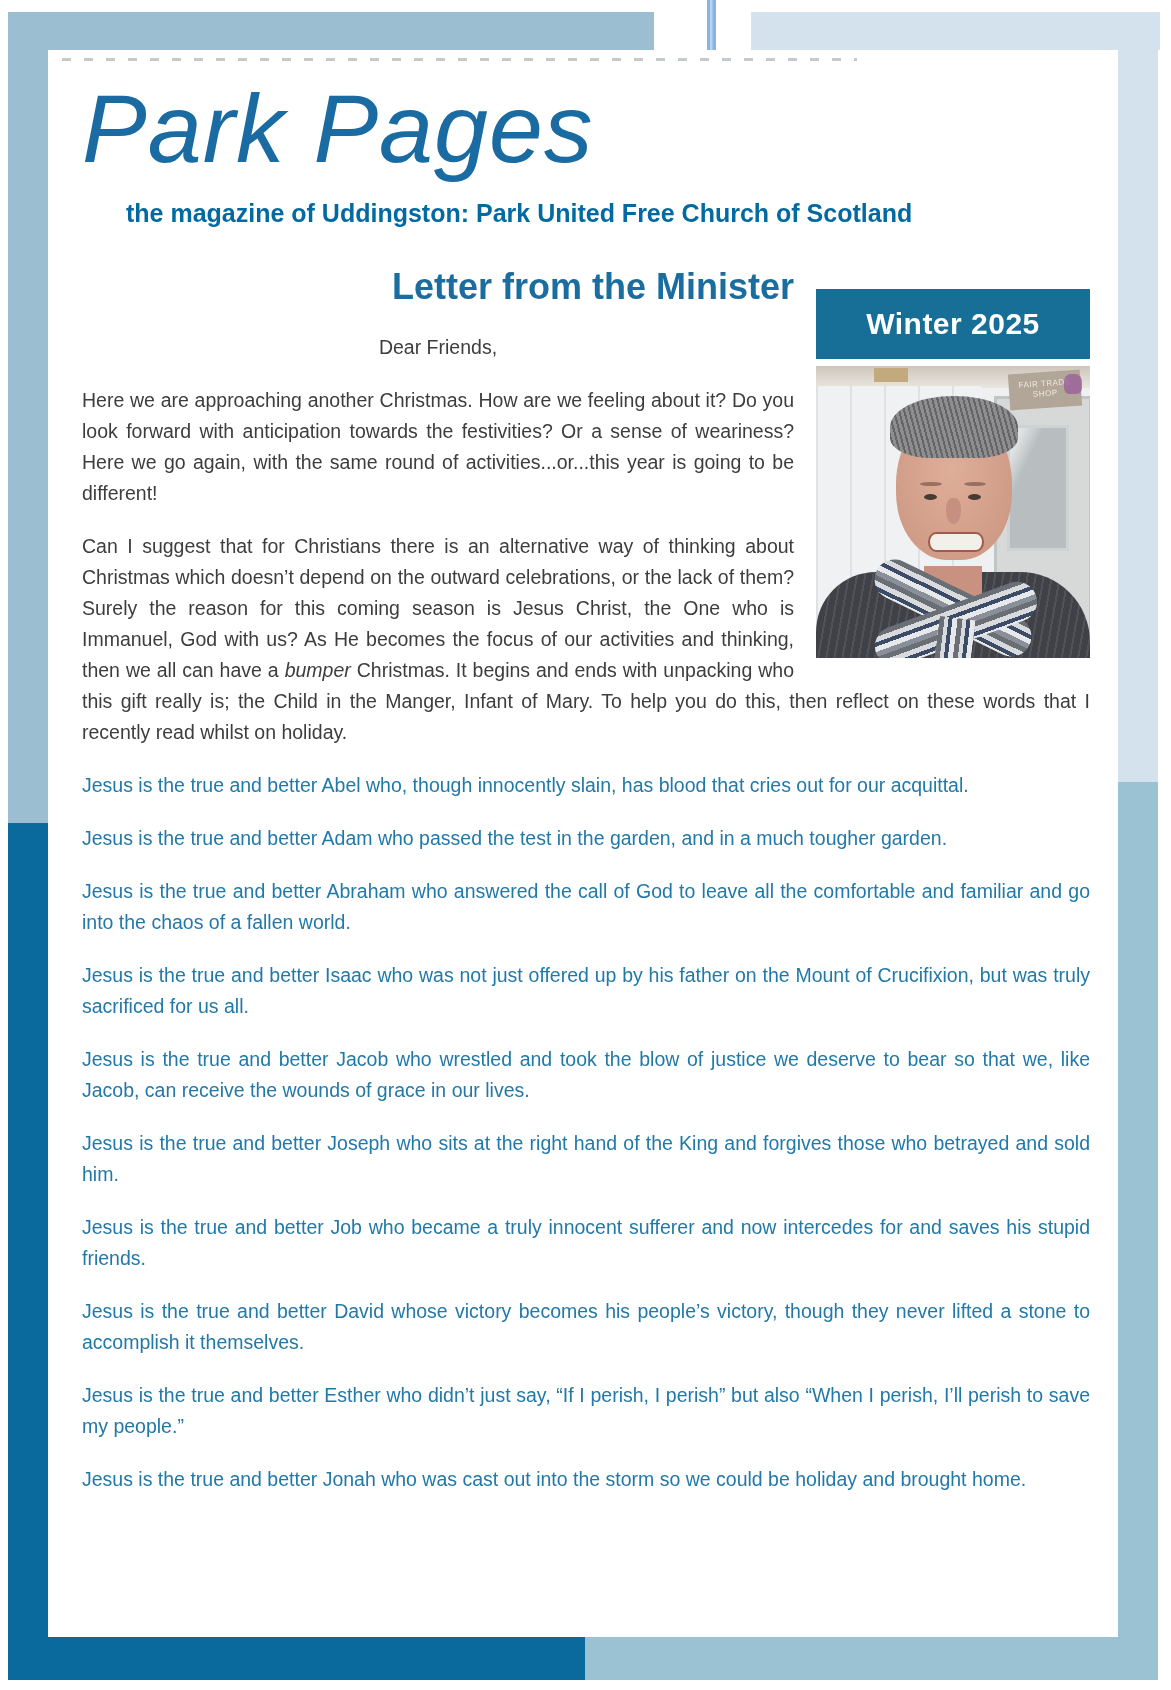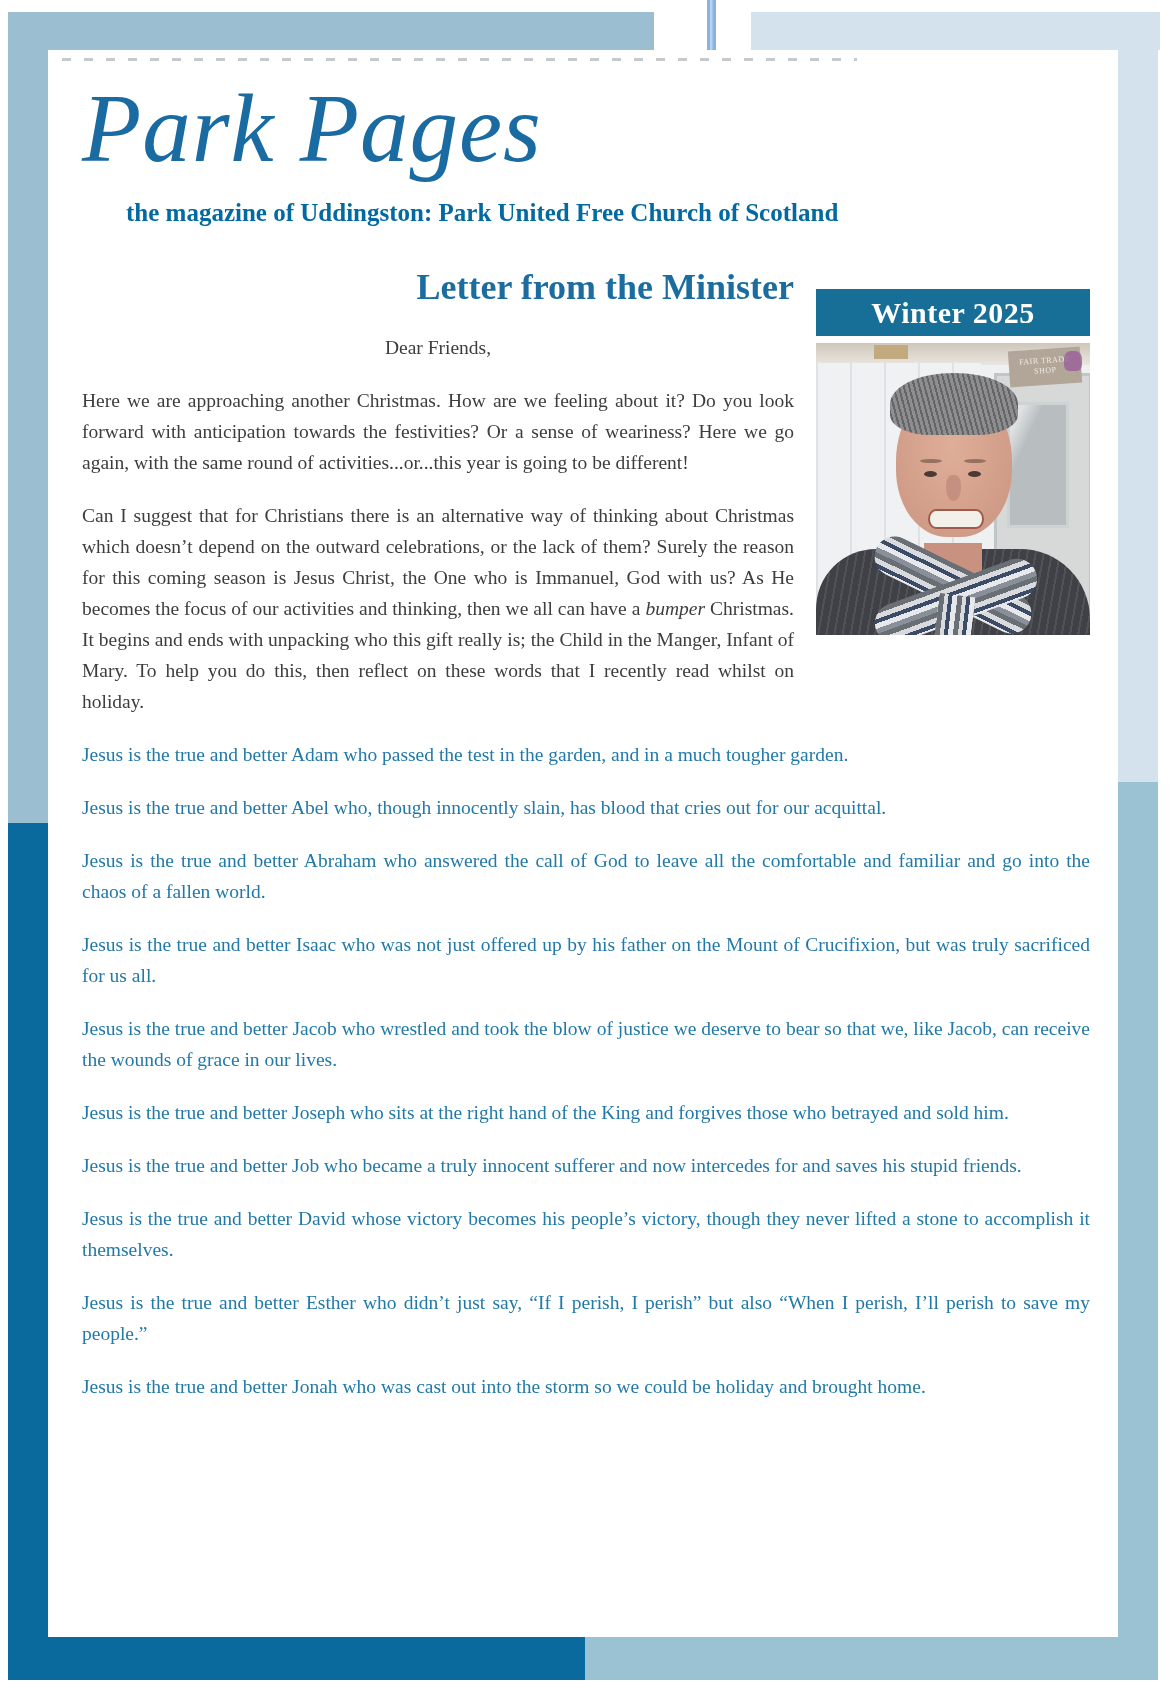--- a/index.html
+++ b/index.html
@@ -1,38 +1,38 @@
 <!DOCTYPE html>
 <html><head>
 <meta charset="utf-8">
 <style>
   html,body{margin:0;padding:0;background:#ffffff;}
   .canvas{position:relative;width:1171px;height:1690px;background:#ffffff;overflow:hidden;
-          font-family:Liberation Serif, serif;}
+          font-family:Liberation Sans, sans-serif;}
   
   .frame{position:absolute;}
   .band-top-left   {left:8px;   top:12px;   width:646px; height:38px;  background:#9bbfd0;}
   .band-top-right  {left:751px; top:12px;   width:409px; height:38px;  background:#d3e2ec;}
   .strip-left-top  {left:8px;   top:12px;   width:40px;  height:811px; background:#9bbfd0;}
   .strip-left-bot  {left:8px;   top:823px;  width:40px;  height:857px; background:#0b6a9d;}
   .strip-right-top {left:1118px;top:12px;   width:40px;  height:770px; background:#d3e2ec;}
   .strip-right-bot {left:1118px;top:782px;  width:40px;  height:898px; background:#9ac2d3;}
   .bar-bottom-left {left:48px;  top:1637px; width:537px; height:43px;  background:#0b6a9d;}
   .bar-bottom-right{left:585px; top:1637px; width:533px; height:43px;  background:#9ac2d3;}
   
   .page{position:absolute;left:48px;top:50px;width:1070px;height:1587px;background:#ffffff;}
   .dashes{position:absolute;left:14px;top:8px;width:795px;height:3px;opacity:.45;
           background:repeating-linear-gradient(90deg,#80888e 0 9px,transparent 9px 22px);}
   .masthead{padding:30px 0 0 34px;}
   .title{font-size:97px;line-height:1;font-style:italic;color:#1a6ba1;letter-spacing:1px;}
   .subtitle{margin-top:24px;font-size:25px;line-height:24px;font-weight:bold;color:#0369a1;margin-left:44px;}
   .content{margin:0 28px 0 34px;padding-top:43px;font-size:19.5px;color:#3d3d3d;}
   .heading{font-size:36px;line-height:38px;font-weight:bold;color:#1a6d9e;margin:0;text-align:right;}
   .right-col{float:right;width:274px;margin-left:22px;margin-top:21px;margin-bottom:26px;}
-  .issue-box{height:47px;background:#176e96;display:flex;align-items:center;justify-content:center;
+  .issue-box{height:70px;background:#176e96;display:flex;align-items:center;justify-content:center;
              color:#ffffff;font-weight:bold;font-size:30px;letter-spacing:.5px;}
   p{margin:22px 0 0 0;line-height:31px;text-align:justify;}
   .salutation{margin-top:26px;text-align:center;}
   .it{font-style:italic;}
   .blue p{color:#2279a8;}
   
   .photo{position:relative;margin-top:7px;height:292px;background:#eef0f2;overflow:hidden;}
   .panels{position:absolute;left:0;top:20px;width:165px;height:272px;
           background:repeating-linear-gradient(90deg,#e0e1e4 0 2px,#f0f1f3 2px 34px);}
   .ceiling{position:absolute;left:0;top:0;width:100%;height:22px;
@@ -171,22 +171,22 @@
 
       <h2 class="heading">Letter from the Minister</h2>
 
       <p class="salutation">Dear Friends,</p>
 
       <p>Here we are approaching another Christmas. How are we feeling about it? Do you look forward with anticipation towards the festivities? Or a sense of weariness? Here we go again, with the same round of activities...or...this year is going to be different!</p>
 
       <p><span>Can I suggest that for Christians there is an alternative way of thinking about Christmas which doesn’t depend on the outward celebrations, or the lack of them? Surely the reason for this coming season is Jesus Christ, the One who is Immanuel, God with us? As He becomes the focus of our activities and thinking, then we all can have a </span><span class="it">bumper</span><span> Christmas. It begins and ends with unpacking who this gift really is; the Child in the Manger, Infant of Mary. To help you do this, then reflect on these words that I recently read whilst on holiday.</span></p>
 
       <div class="blue">
+        <p>Jesus is the true and better Abel who, though innocently slain, has blood that cries out for our acquittal.</p>
         <p>Jesus is the true and better Adam who passed the test in the garden, and in a much tougher garden.</p>
-        <p>Jesus is the true and better Abel who, though innocently slain, has blood that cries out for our acquittal.</p>
         <p>Jesus is the true and better Abraham who answered the call of God to leave all the comfortable and familiar and go into the chaos of a fallen world.</p>
         <p>Jesus is the true and better Isaac who was not just offered up by his father on the Mount of Crucifixion, but was truly sacrificed for us all.</p>
         <p>Jesus is the true and better Jacob who wrestled and took the blow of justice we deserve to bear so that we, like Jacob, can receive the wounds of grace in our lives.</p>
         <p>Jesus is the true and better Joseph who sits at the right hand of the King and forgives those who betrayed and sold him.</p>
         <p>Jesus is the true and better Job who became a truly innocent sufferer and now intercedes for and saves his stupid friends.</p>
         <p>Jesus is the true and better David whose victory becomes his people’s victory, though they never lifted a stone to accomplish it themselves.</p>
         <p>Jesus is the true and better Esther who didn’t just say, “If I perish, I perish” but also “When I perish, I’ll perish to save my people.”</p>
         <p>Jesus is the true and better Jonah who was cast out into the storm so we could be holiday and brought home.</p>
       </div>
 

